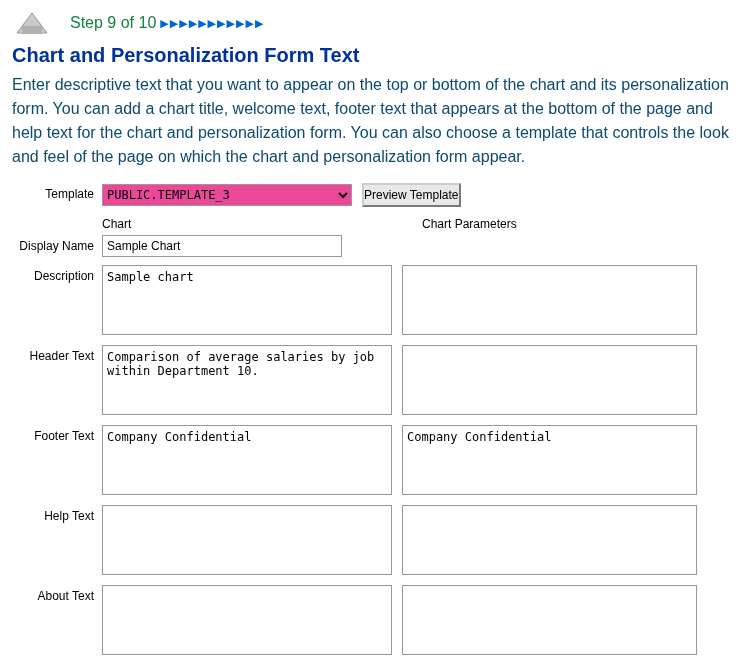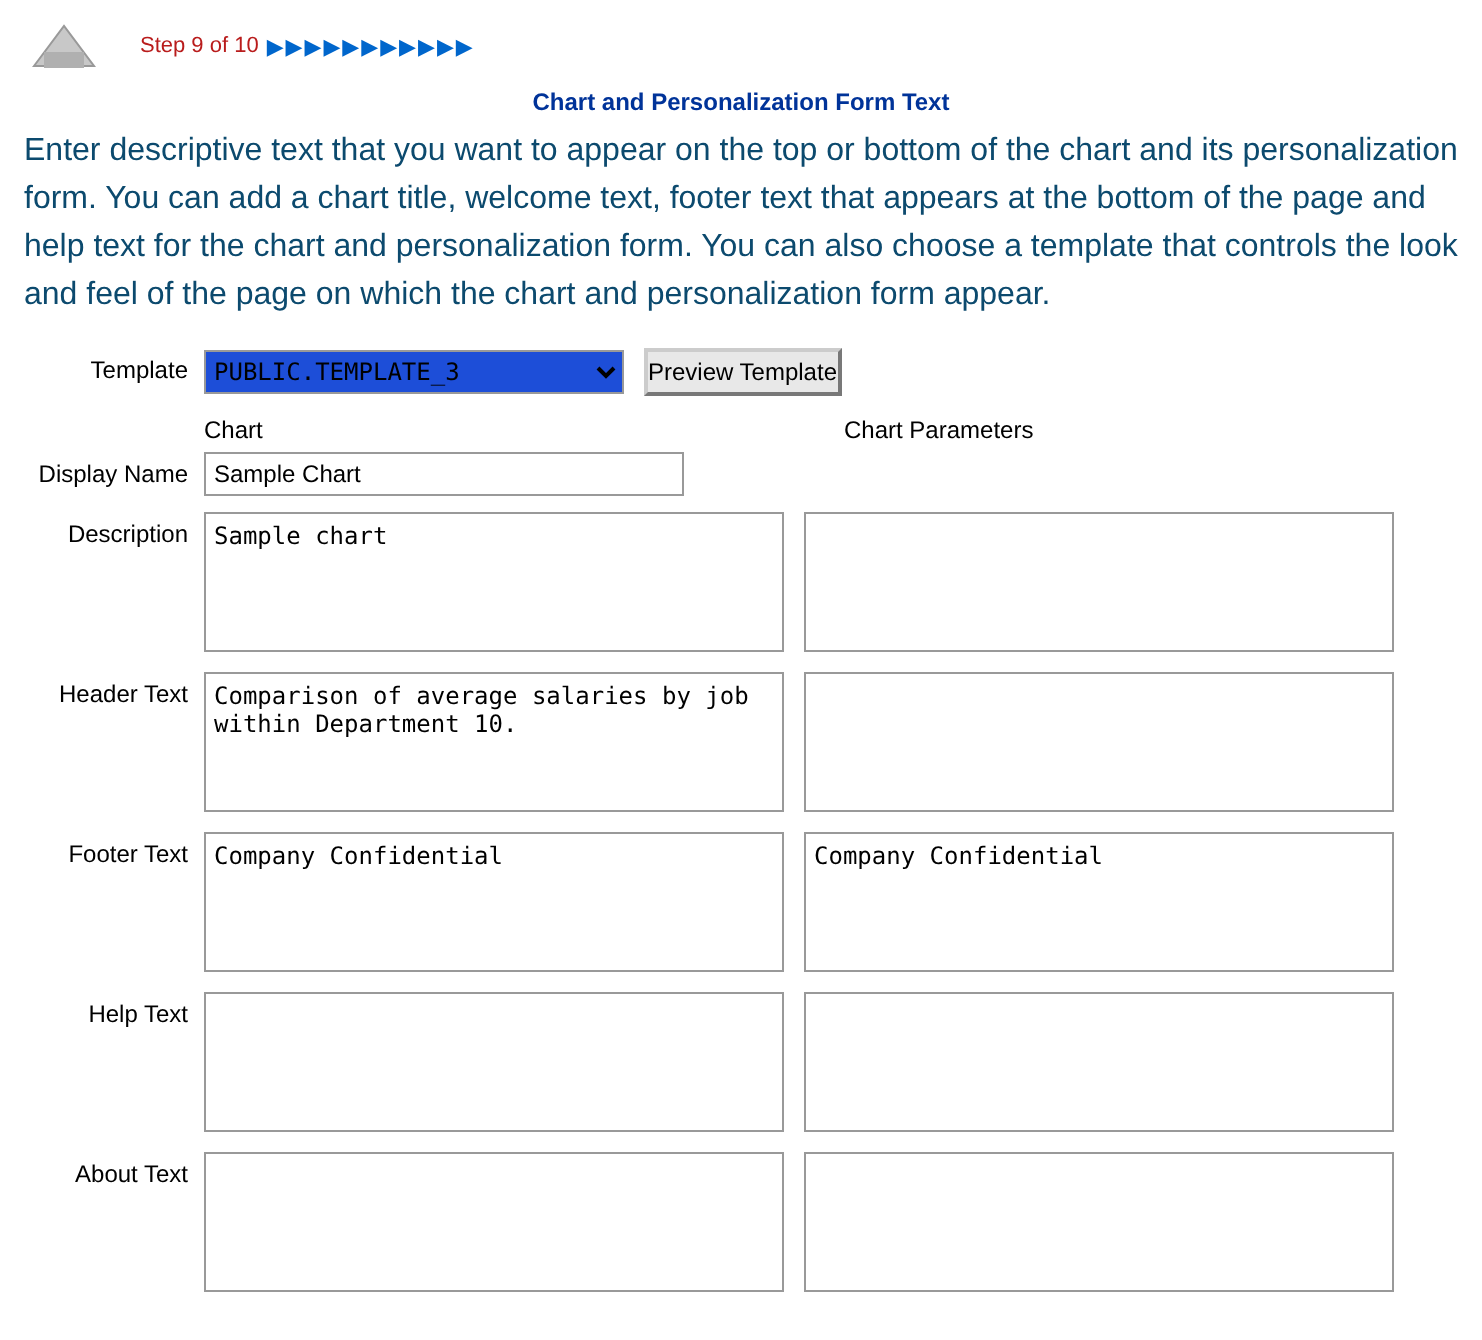--- a/index.html
+++ b/index.html
@@ -14,34 +14,33 @@
       display: flex;
       align-items: center;
       margin-bottom: 6px;
     }
     .step-logo {
       width: 50px;
       height: 30px;
       margin-right: 8px;
     }
     .step-text {
-      color: #b91c1c;
-      font-size: 11px;
+      color: #15803d;
+      font-size: 16px;
     }
     .step-arrows {
       color: #0066cc;
       font-size: 11px;
       letter-spacing: 1px;
     }
     .page-title {
       color: #003399;
-      font-size: 12px;
+      font-size: 20px;
       font-weight: bold;
       margin-bottom: 6px;
-      text-align: center;
     }
     .page-description {
       font-size: 16px;
       color: #0c4a6e;
       margin-bottom: 14px;
       line-height: 1.5;
     }
     .form-row {
       display: flex;
       align-items: flex-start;
@@ -61,26 +60,26 @@
       display: flex;
       align-items: flex-start;
       gap: 6px;
     }
     .template-row {
       display: flex;
       align-items: center;
       gap: 10px;
     }
     .template-select {
-      width: 210px;
+      width: 250px;
       font-family: monospace;
       font-size: 12px;
       height: 22px;
       border: 1px solid #999;
-      background: #1d4ed8;
+      background: #ec4899;
     }
     .preview-btn {
       padding: 3px 0;
       font-size: 12px;
       background: #e8e8e8;
       border: 2px outset #ccc;
       cursor: pointer;
       white-space: nowrap;
     }
     .col-headers {

